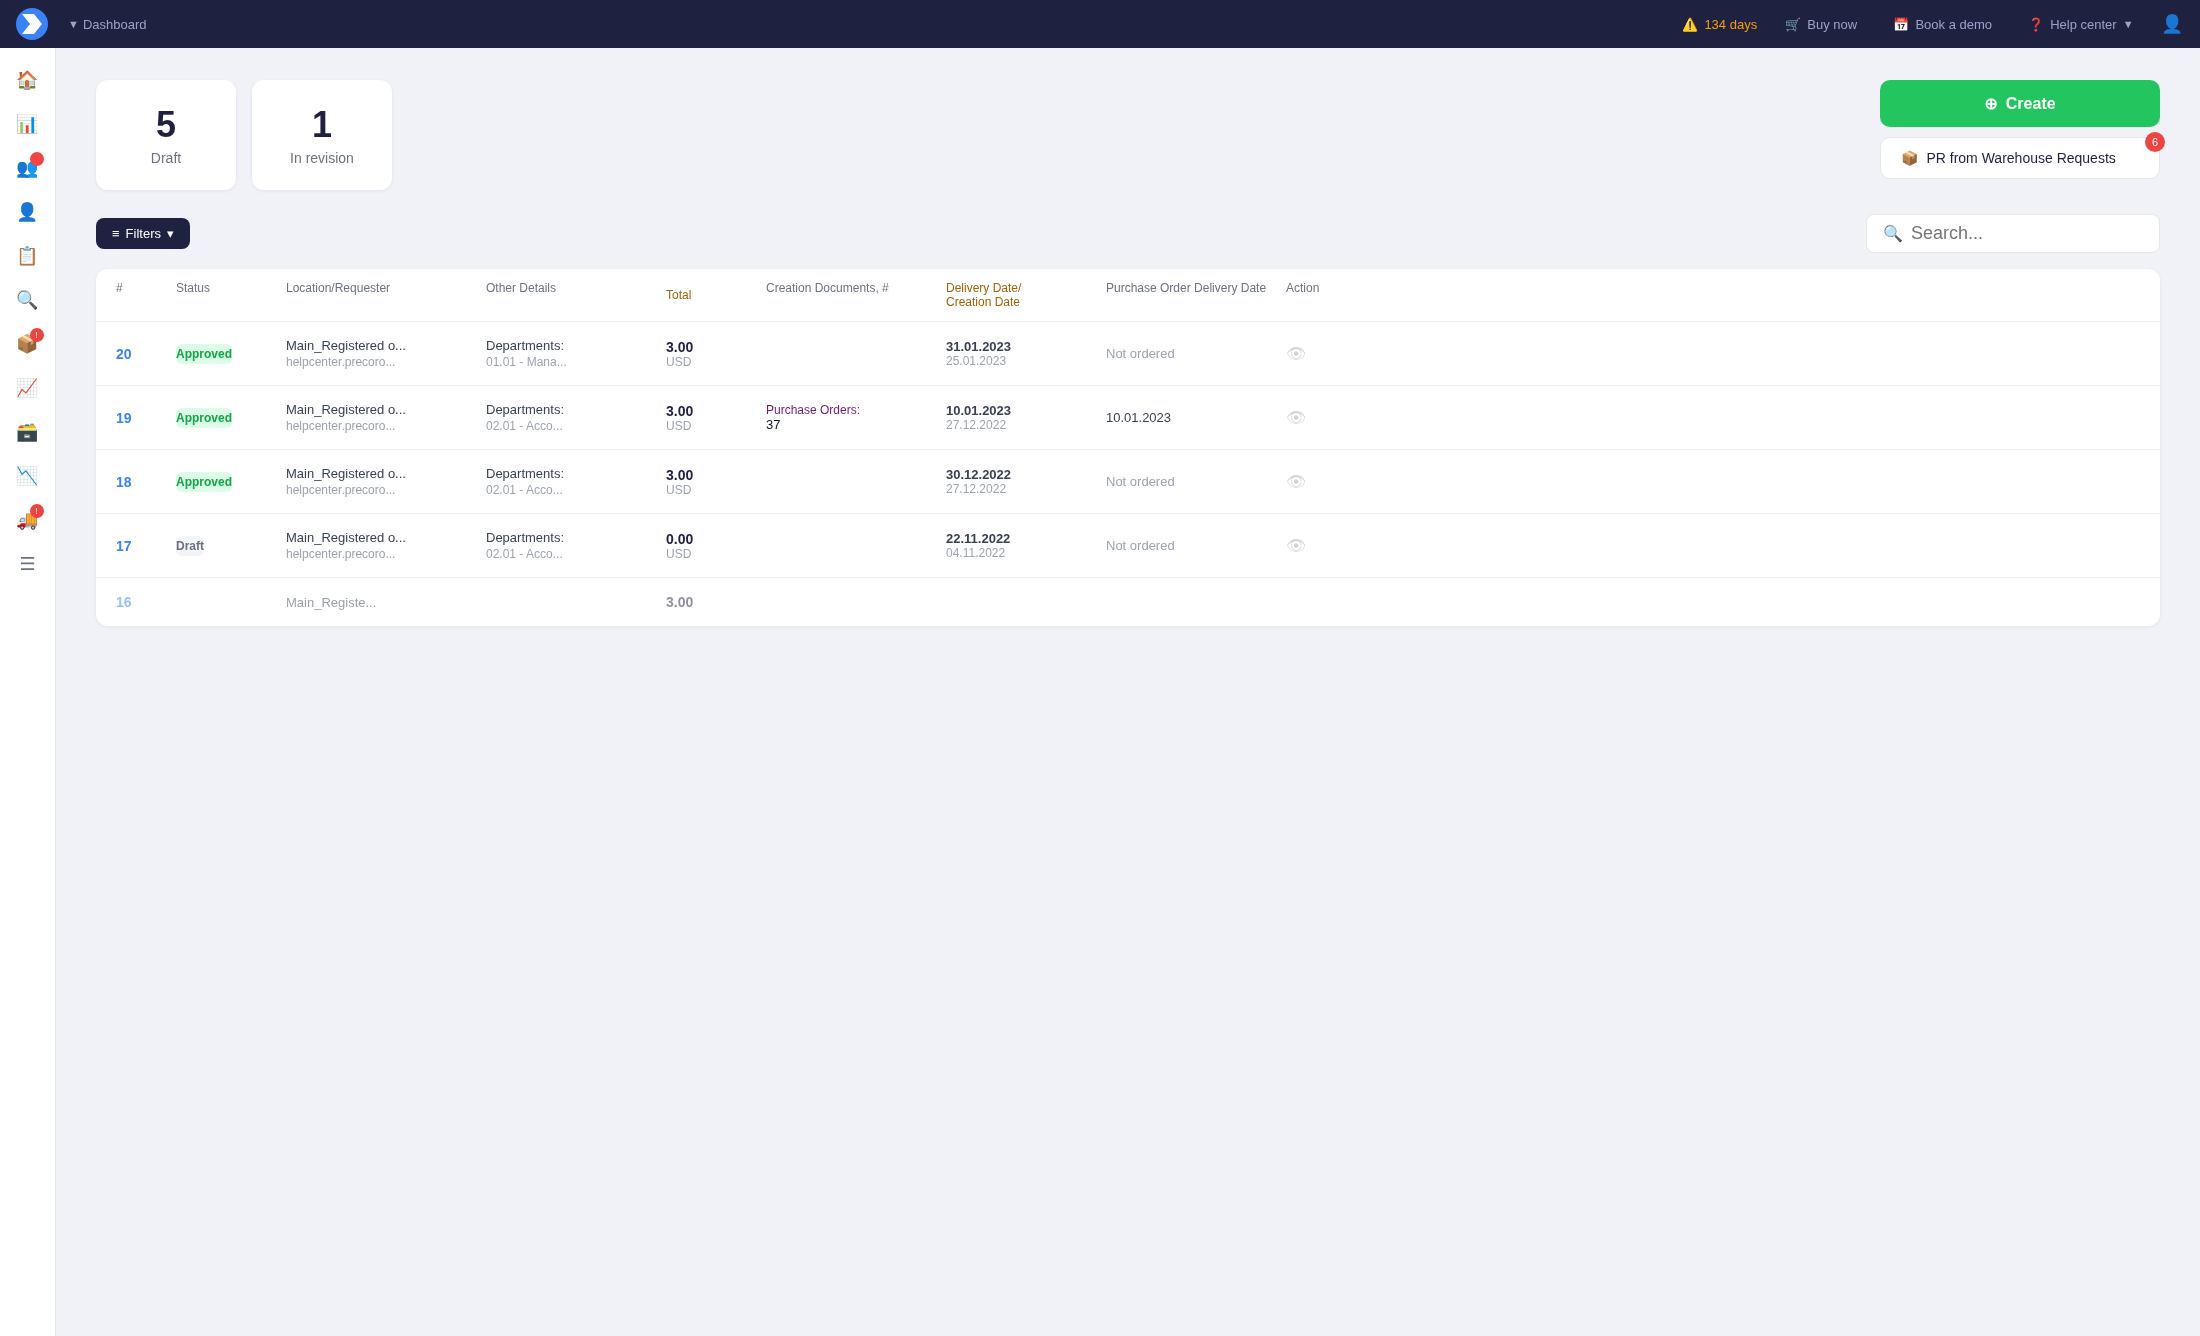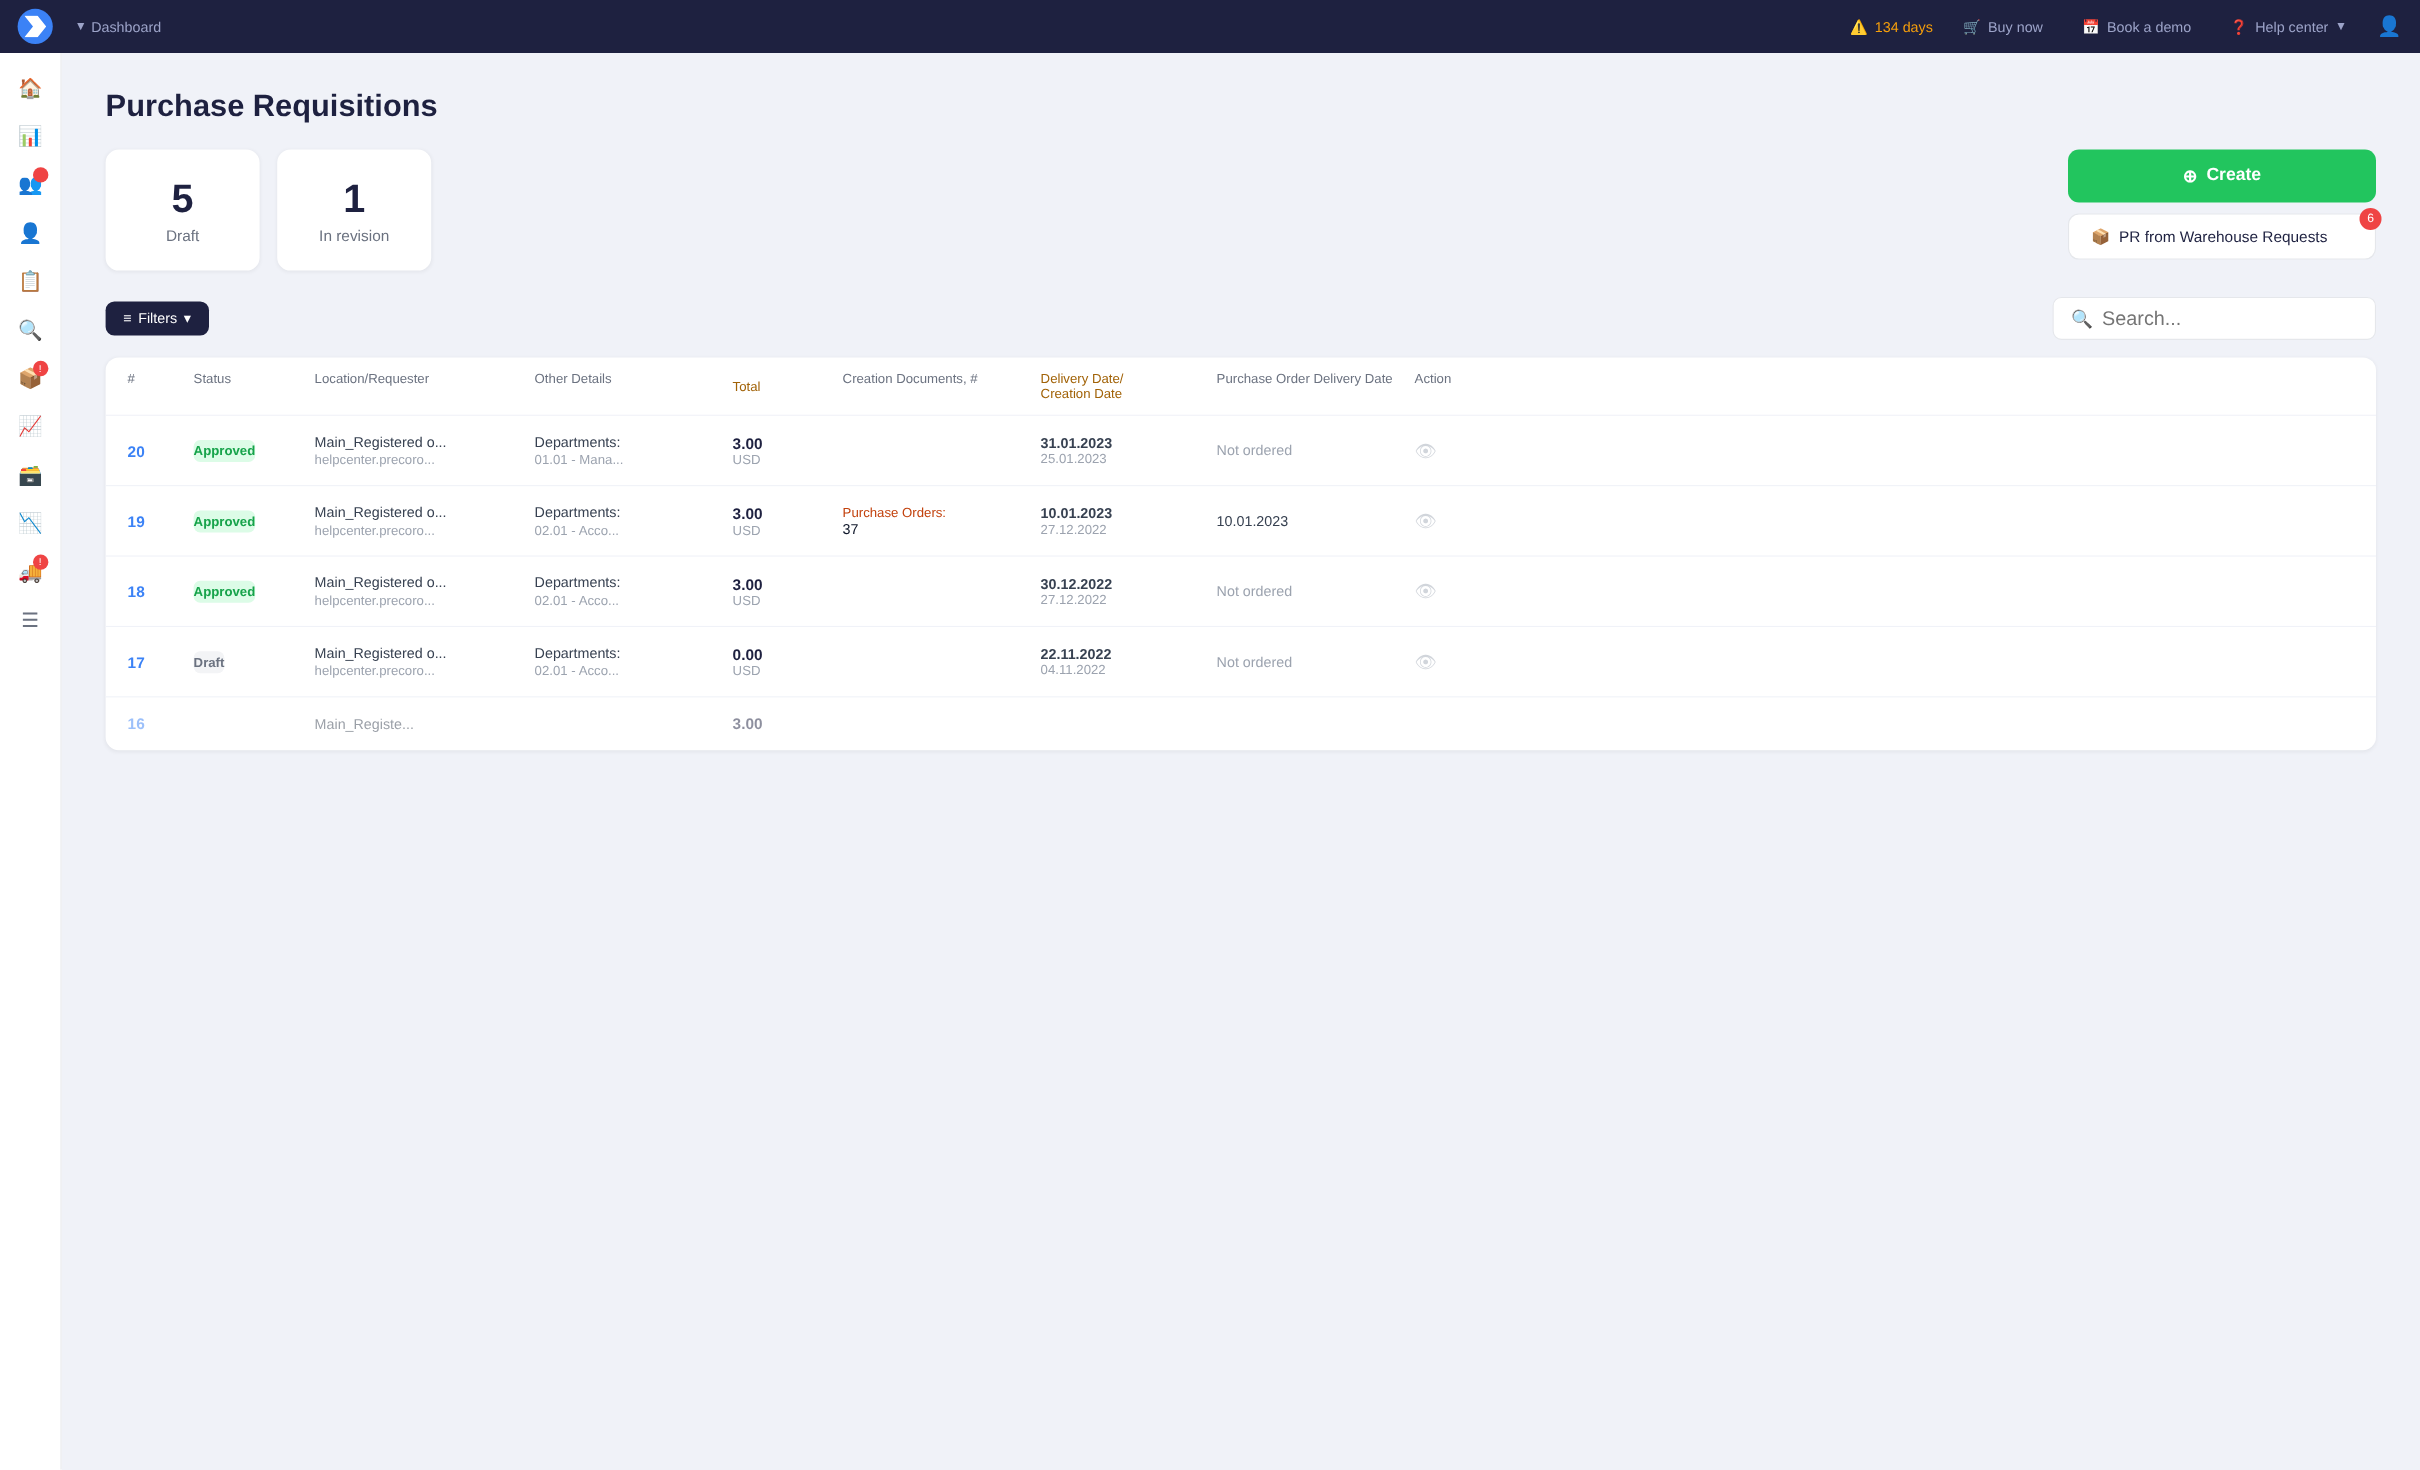--- a/index.html
+++ b/index.html
@@ -104,21 +104,21 @@
     }
     .status-approved { background: #dcfce7; color: #16a34a; }
     .status-draft { background: #f3f4f6; color: #6b7280; }
     .cell-main { font-size: 13px; color: #374151; }
     .cell-sub { font-size: 12px; color: #9ca3af; margin-top: 2px; }
     .cell-total { font-size: 14px; color: #1e2140; font-weight: 600; }
     .cell-currency { font-size: 12px; color: #9ca3af; }
     .cell-date { font-size: 13px; color: #374151; font-weight: 600; }
     .cell-date-sub { font-size: 12px; color: #9ca3af; margin-top: 0; }
     .cell-link { color: #0f172a; font-size: 13px; font-weight: 400; cursor: pointer; }
-    .cell-po-label { font-size: 12px; color: #c2410c; }
+    .cell-po-label { font-size: 12px; color: #701a75; }
     .not-ordered { color: #9ca3af; font-size: 13px; }
     .ordered-date { color: #374151; font-size: 13px; }
     .action-icon { color: #d1d5db; cursor: pointer; font-size: 16px; }
     .cell-block { display: flex; flex-direction: column; }
   </style>
 </head>
 <body>
 
 <div class="top-nav">
   <div class="top-nav-logo">
@@ -168,21 +168,20 @@
   <div class="sidebar-icon">📉</div>
   <div class="sidebar-icon">
     🚚
     <div class="sidebar-badge">!</div>
   </div>
   <div class="sidebar-icon">☰</div>
 </div>
 
 <div class="main-content">
 
-  <h1 class="page-title">Purchase Requisitions</h1>
 
   <div class="summary-row">
     <div class="summary-card">
       <div class="number">5</div>
       <div class="label">Draft</div>
     </div>
     <div class="summary-card">
       <div class="number">1</div>
       <div class="label">In revision</div>
     </div>

